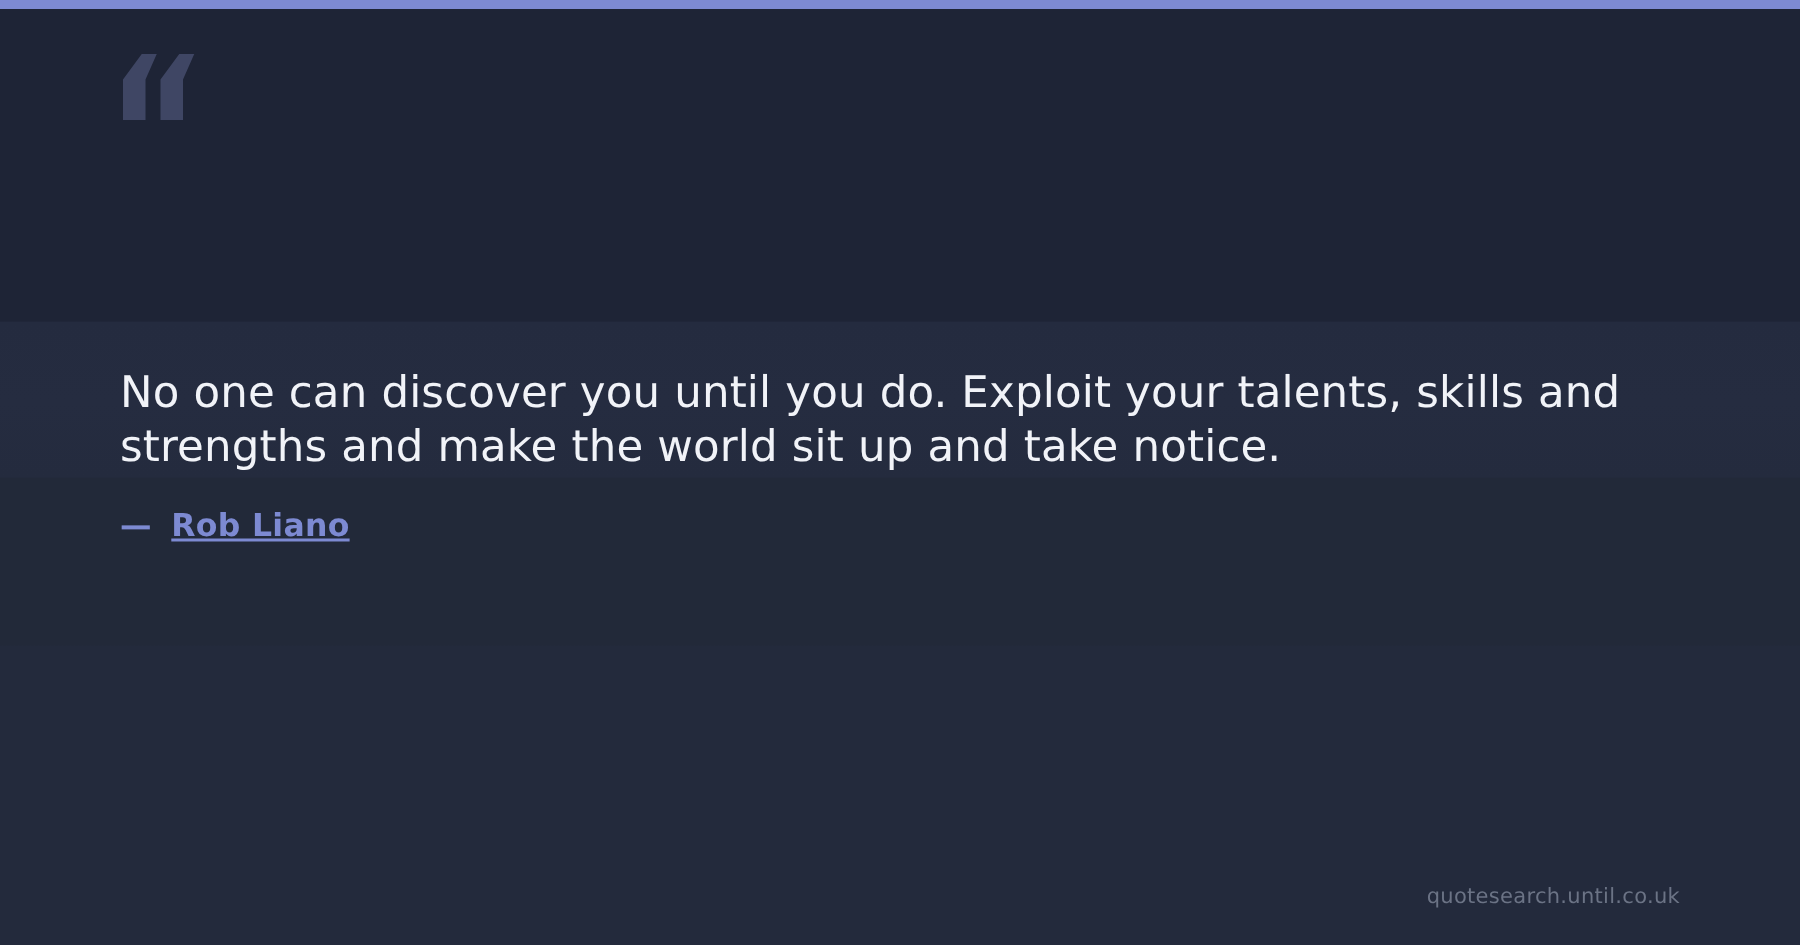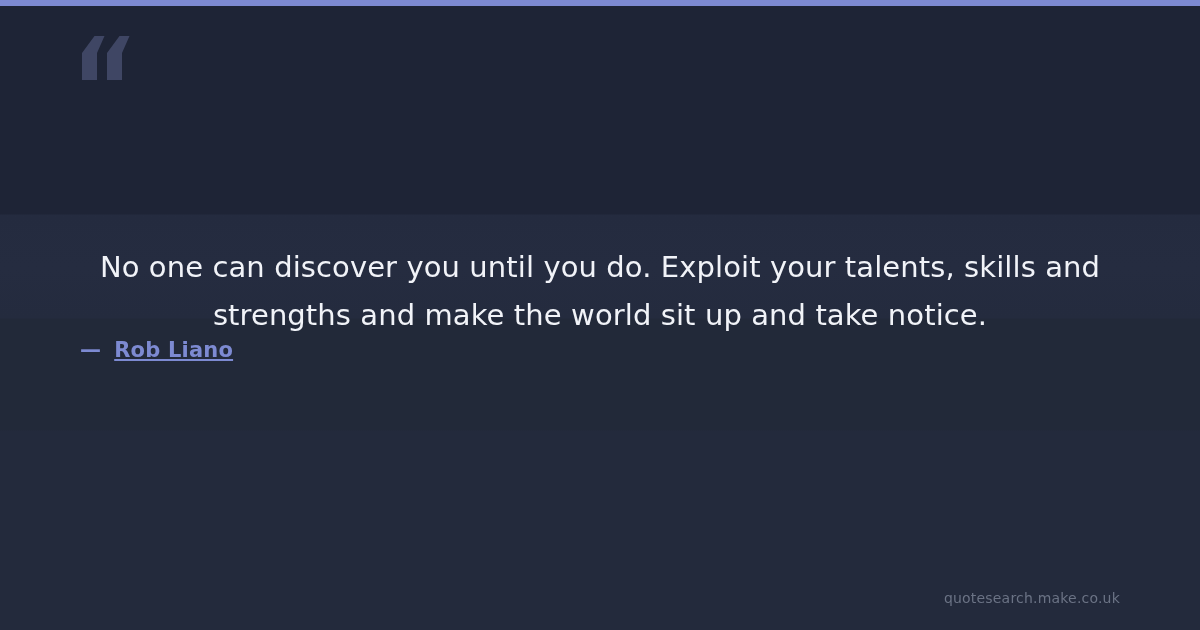--- a/index.html
+++ b/index.html
@@ -62,24 +62,23 @@
     left: 80px;
     top: 243px;
     width: 1040px;
   }
   .quote-text {
     margin: 0;
     color: #f1f3f8;
     font-family: "DejaVu Sans", sans-serif;
     font-size: 29px;
     font-weight: 400;
-    line-height: 48px;
+    line-height: 36px;
     letter-spacing: 0.1px;
     white-space: pre-line;
-    text-align: center;
   }
 
   
   .attribution {
     position: absolute;
     left: 80px;
     top: 338px;
     display: flex;
     align-items: baseline;
     gap: 0;
@@ -128,15 +127,15 @@
 
   <div class="quote-body">
     <p class="quote-text">No one can discover you until you do. Exploit your talents, skills and strengths and make the world sit up and take notice.</p>
   </div>
 
   <div class="attribution">
     <span class="dash">—</span>
     <span class="author-name">Rob Liano</span>
   </div>
 
-  <div class="watermark">quotesearch.make.co.uk</div>
+  <div class="watermark">quotesearch.until.co.uk</div>
 
 </div>
 
 </body></html>

